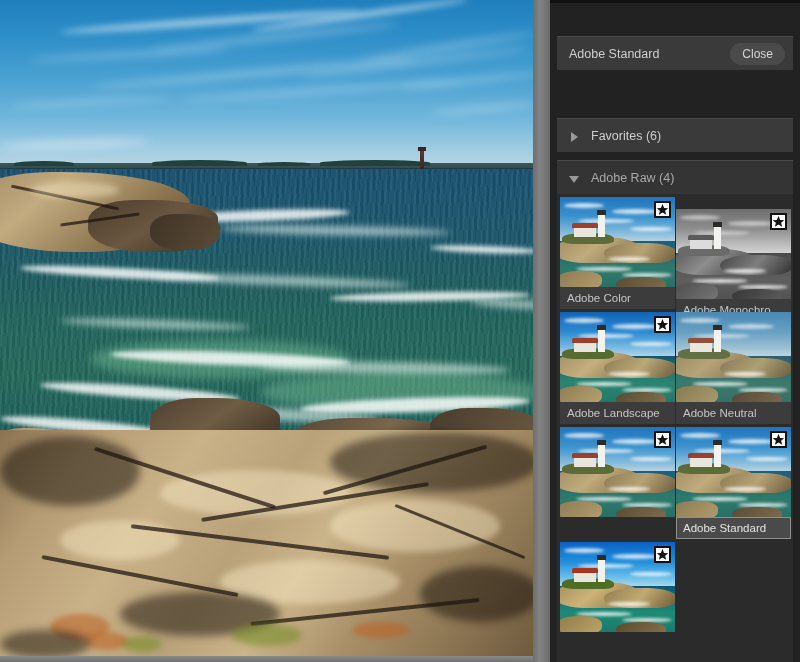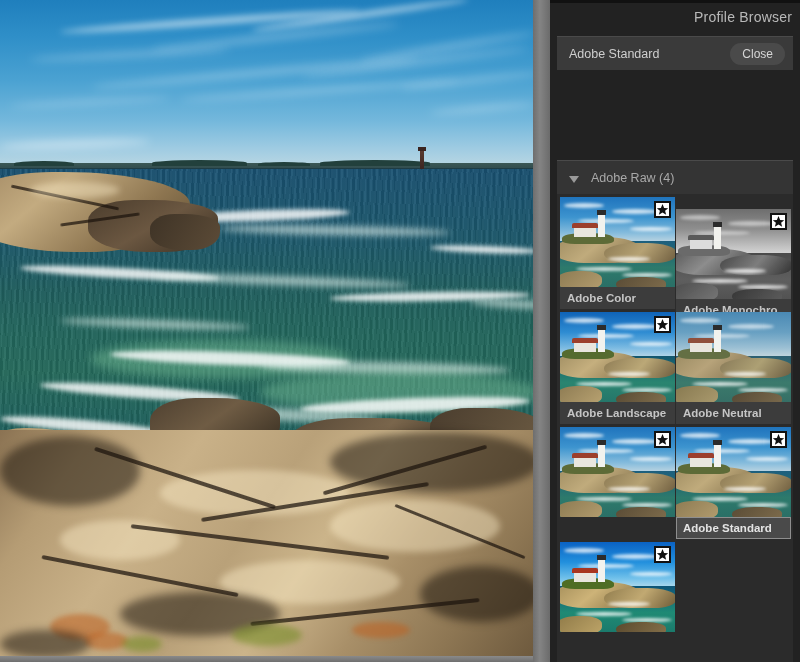--- a/index.html
+++ b/index.html
@@ -133,21 +133,21 @@
   #grp-raw{top:160px;background:#343434;}
   .tri{position:absolute;left:14px;top:13px;width:0;height:0;}
   .tri.closed{border-left:7px solid #9a9a9a;border-top:5px solid transparent;border-bottom:5px solid transparent;}
   .tri.open{border-top:7px solid #9a9a9a;border-left:5px solid transparent;border-right:5px solid transparent;left:12px;top:15px;}
   .grp-label{position:absolute;left:34px;top:0;height:34px;line-height:34px;
     font-size:12.5px;color:#cdcdcd;}
   #grp-raw .grp-label{color:#a9a9a9;}
 
   
   #thumbs{position:absolute;left:7px;top:194px;width:236px;height:468px;
-    background:#2b2b2b;overflow:hidden;font-weight:bold;}
+    background:#2b2b2b;overflow:hidden;}
   .cell{
     position:absolute;width:115px;height:112px;cursor:pointer;
   }
   .thumb-img{
     position:absolute;left:0;top:0;width:115px;height:90px;overflow:hidden;
     background:#2a5a7a;
   }
   .cell.selected .thumb-lab{
     border:1px solid #8e8e8e;background:#4a4a4a;color:#e4e4e4;
   }
@@ -288,28 +288,31 @@
       <div class="moss" style="left:232px; top:624px; width:70px;  height:22px;"></div>
       <div class="moss" style="left:122px; top:636px; width:40px;  height:16px;"></div>
       <div class="shadow" style="left:0px;   top:630px; width:90px;  height:28px;"></div>
     </div>
     <div id="gutter-r"></div>
     <div id="gutter-b"></div>
   </div>
 
   <div id="panel">
     <div id="panel-topline"></div>
-    <div id="panel-title">Profile Browser</div>
 
     <div class="block" id="row-current">
       <div id="current-name">Adobe Standard</div>
       <div id="close-btn">Close</div>
     </div>
 
 
+    <div class="group" id="grp-fav">
+      <div class="tri closed"></div>
+      <div class="grp-label">Favorites (6)</div>
+    </div>
 
     <div class="group" id="grp-raw">
       <div class="tri open"></div>
       <div class="grp-label">Adobe Raw (4)</div>
     </div>
 
     <div id="thumbs">
 
       <div class="cell" style="left:3px;top:3px;">
         <div class="thumb-img">

